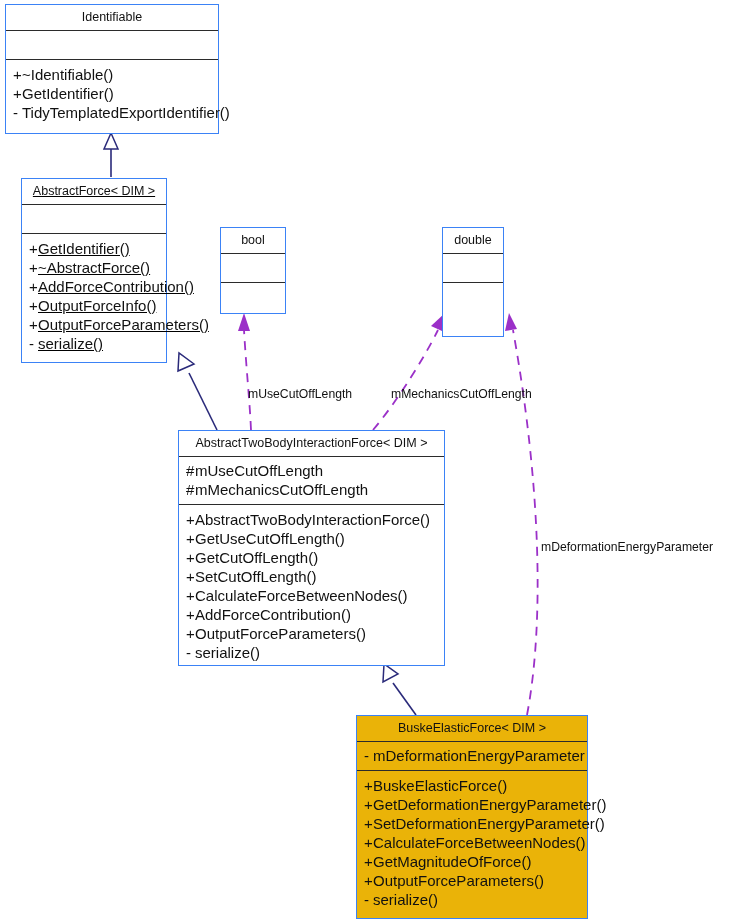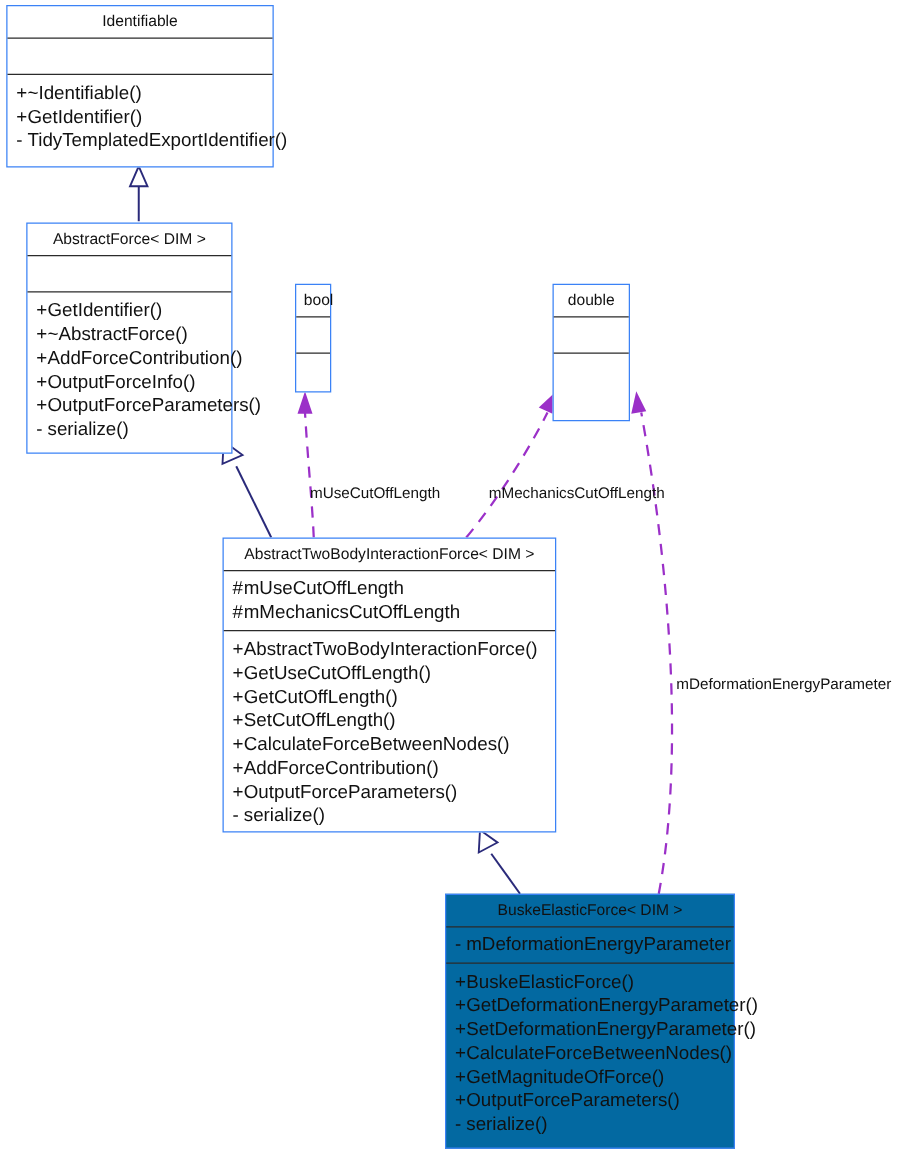--- a/index.html
+++ b/index.html
@@ -28,21 +28,21 @@
   }
   .uml-class {
     position: absolute;
     box-sizing: border-box;
     border: 1px solid #3b82f6;
     background: #ffffff;
     display: flex;
     flex-direction: column;
   }
   .uml-class.filled {
-    background: #0369a1;
+    background: #eab308;
   }
   .compartment {
     box-sizing: border-box;
   }
   .compartment.title {
     text-align: center;
     font-size: 12.5px;
     color: #111111;
     padding: 5px 6px 6px 6px;
     line-height: 14px;
@@ -127,21 +127,21 @@
       </div>
       <div class="member">
         <span class="vis">+</span><span>GetIdentifier()</span>
       </div>
       <div class="member">
         <span class="vis">-</span><span>TidyTemplatedExportIdentifier()</span>
       </div>
     </div>
   </div>
 
-  <div class="uml-class" style="left:21px; top:178px; width:165px; height:185px;">
+  <div class="uml-class" style="left:21px; top:178px; width:146px; height:185px;text-decoration:underline;">
     <div class="compartment title">AbstractForce&lt; DIM &gt;</div>
     <div class="compartment attrs empty"></div>
     <div class="compartment ops">
       <div class="member">
         <span class="vis">+</span><span>GetIdentifier()</span>
       </div>
       <div class="member">
         <span class="vis">+</span><span>~AbstractForce()</span>
       </div>
       <div class="member">
@@ -152,21 +152,21 @@
       </div>
       <div class="member">
         <span class="vis">+</span><span>OutputForceParameters()</span>
       </div>
       <div class="member">
         <span class="vis">-</span><span>serialize()</span>
       </div>
     </div>
   </div>
 
-  <div class="uml-class" style="left:236px; top:227px; width:29px; height:87px;">
+  <div class="uml-class" style="left:220px; top:227px; width:66px; height:87px;">
     <div class="compartment title">bool</div>
     <div class="compartment attrs empty" style="height:29px;"></div>
     <div class="compartment ops"></div>
   </div>
 
   <div class="uml-class" style="left:442px; top:227px; width:62px; height:110px;">
     <div class="compartment title">double</div>
     <div class="compartment attrs empty" style="height:29px;"></div>
     <div class="compartment ops"></div>
   </div>

